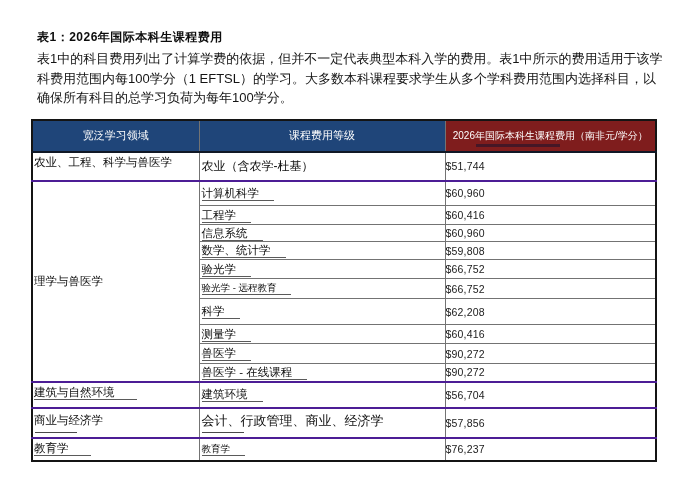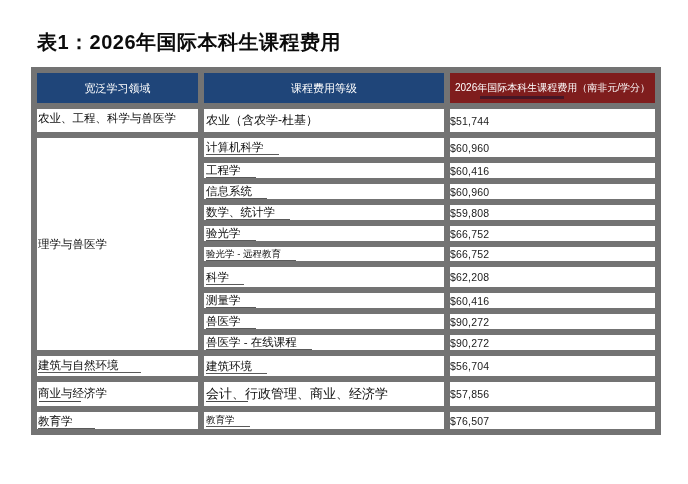--- a/index.html
+++ b/index.html
@@ -5,33 +5,33 @@
   html,body{margin:0;padding:0;background:#ffffff;}
   body{
     width:688px;height:484px;overflow:hidden;
     font-family:"Liberation Sans","DejaVu Sans",sans-serif;
     color:#111;
   }
   .page{position:relative;width:688px;height:484px;background:#fff;}
 
   .title{
     margin:29px 26px 3px 37px;
-    font-size:20px;font-weight:700;color:#0c0c0c;letter-spacing:.5px;
+    font-size:12px;font-weight:700;color:#0c0c0c;letter-spacing:.5px;
   }
   .intro{
     margin:3px 26px 0 37px;width:626px;
     font-size:13px;line-height:19.5px;color:#141414;
   }
 
   table.fees{
     border-collapse:collapse;table-layout:fixed;
     margin:11px 0 0 31px;width:624px;
     border:2px solid #141414;
   }
-  th,td{border:6px solid #737373;padding:0;overflow:hidden;white-space:nowrap;}
+  th,td{border:1px solid #737373;padding:0;overflow:hidden;white-space:nowrap;}
 
   thead th{
     height:30px;color:#fff;font-weight:400;
     text-align:center;vertical-align:middle;
     border-bottom:2px solid #101826;
   }
   th.h-area,th.h-band{font-size:11px;}
   th.h-fee{font-size:10px;position:relative;}
   th.h-fee::after{ 
     content:"";position:absolute;left:30px;bottom:4px;width:84px;height:3px;
@@ -90,20 +90,21 @@
   }
   tbody tr:nth-child(13) td.area{vertical-align:top;padding-top:4px;}
 </style>
 </head>
 <body>
 
 <div class="page">
 
   <h1 class="title">表1：2026年国际本科生课程费用</h1>
 
+  <p class="intro">表1中的科目费用列出了计算学费的依据，但并不一定代表典型本科入学的费用。表1中所示的费用适用于该学科费用范围内每100学分（1 EFTSL）的学习。大多数本科课程要求学生从多个学科费用范围内选择科目，以确保所有科目的总学习负荷为每年100学分。</p>
 
   <table class="fees">
     <colgroup>
       <col style="width:167px">
       <col style="width:246px">
       <col style="width:211px">
     </colgroup>
     <thead>
       <tr>
         <th class="h-area" style="background: rgb(31, 69, 121); color: rgb(255, 255, 255);">宽泛学习领域</th>
@@ -164,18 +165,18 @@
           <td class="fee">$56,704</td>
         </tr>
         <tr class="group-start">
           <td class="area" rowspan="1"><span>商业与经济学</span></td>
           <td class="band"><span>会计、行政管理、商业、经济学</span></td>
           <td class="fee">$57,856</td>
         </tr>
         <tr class="group-start">
           <td class="area" rowspan="1"><span class="link">教育学</span></td>
           <td class="band"><span class="link">教育学</span></td>
-          <td class="fee">$76,507</td>
+          <td class="fee">$76,237</td>
         </tr>
       </tbody>
   </table>
 
 </div>
 
 </body></html>

